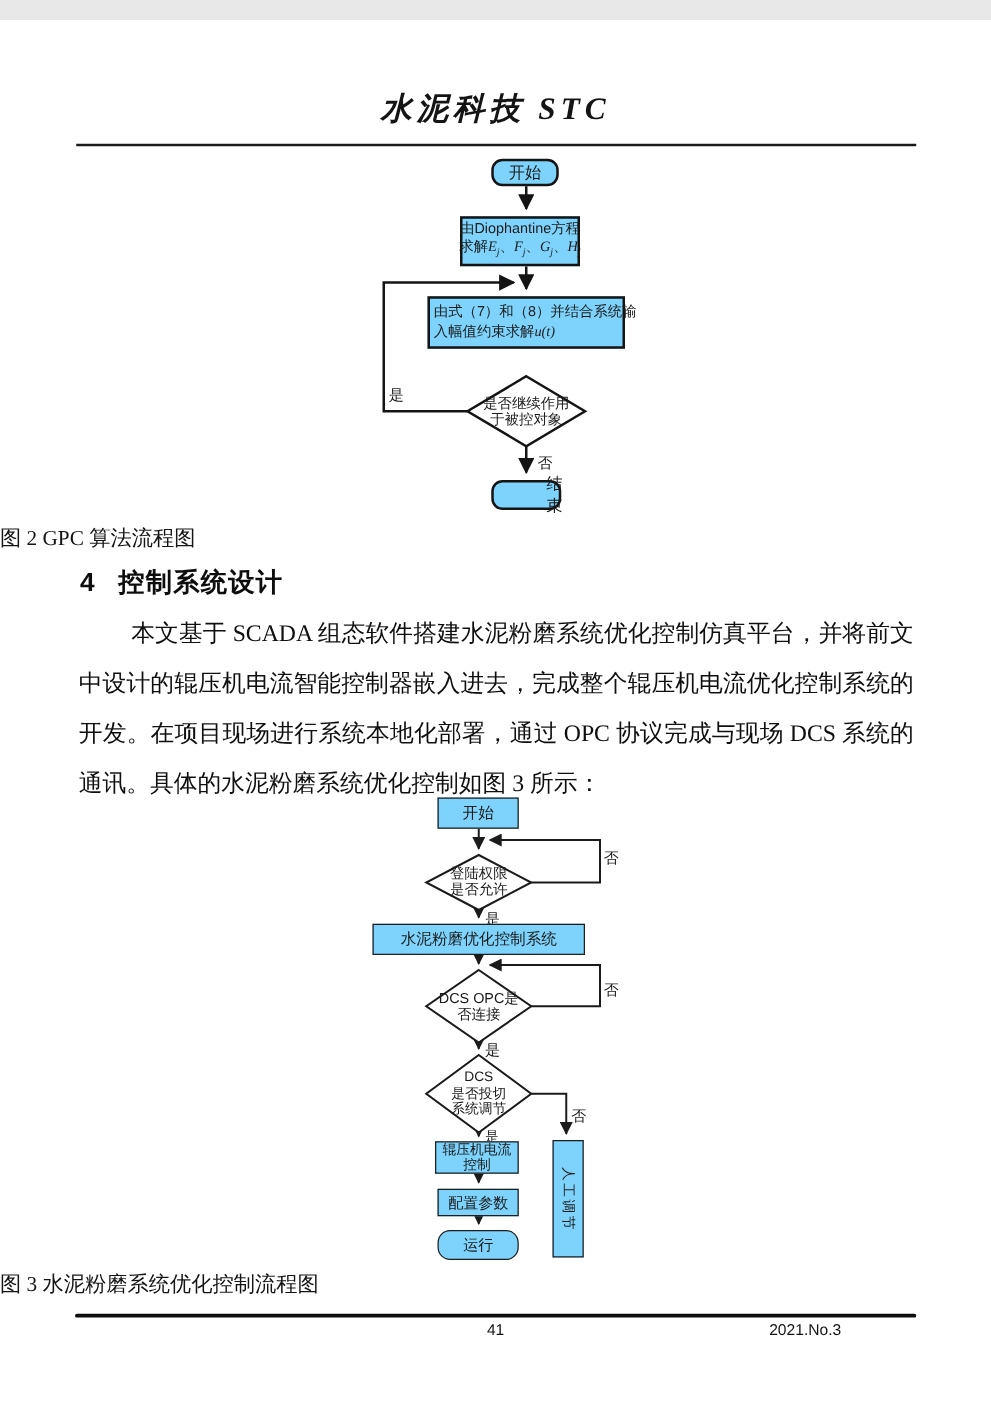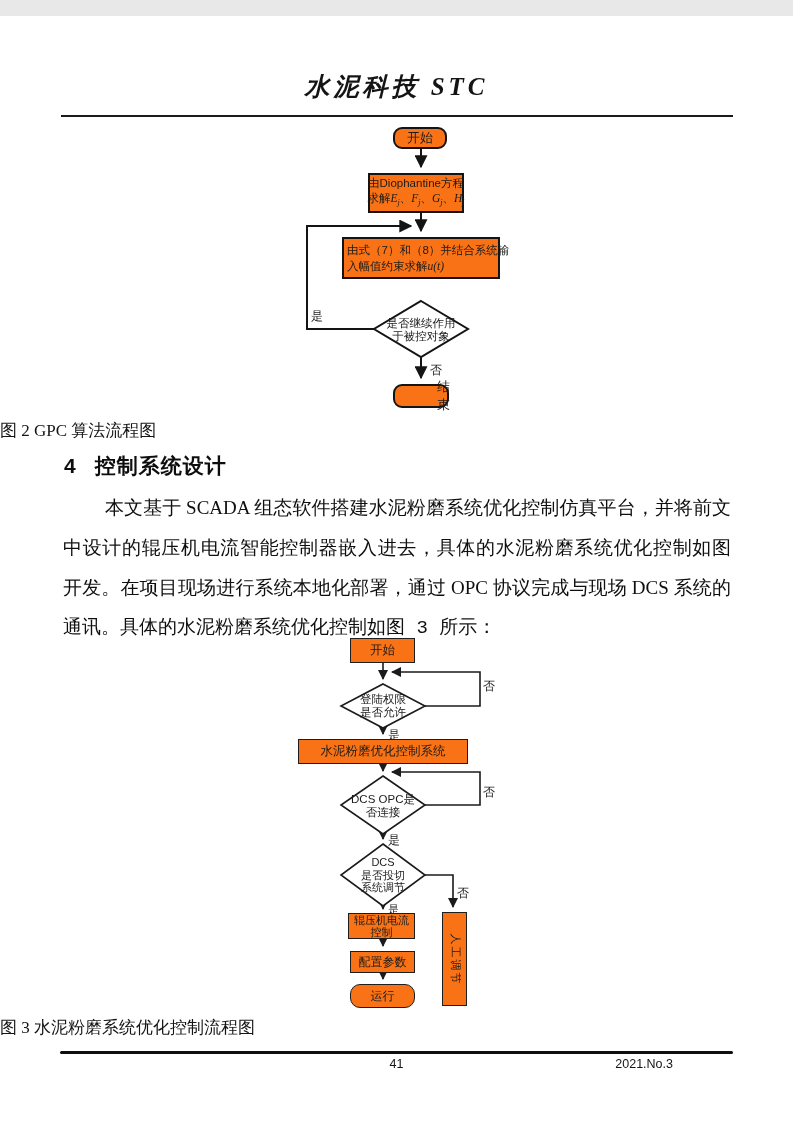--- a/index.html
+++ b/index.html
@@ -12,21 +12,21 @@
   .journal-title{
     position:absolute;top:54px;left:0;width:100%;text-align:center;
     font-size:25px;font-style:italic;font-weight:bold;letter-spacing:4px;color:#141414;
   }
   .header-rule{position:absolute;top:99px;left:61px;width:672px;height:2px;background:#1a1a1a;}
   
   .fc{position:absolute;font-family:"Liberation Sans","DejaVu Sans",sans-serif;color:#1b1b1b;}
   .fc svg{position:absolute;left:0;top:0;pointer-events:none;}
   .fc .node{
     position:absolute;display:flex;align-items:center;justify-content:center;
-    text-align:center;background:#f97316;box-sizing:border-box;
+    text-align:center;background:#7dd3fc;box-sizing:border-box;
   }
   .fc1 .node{border:2px solid #141414;}
   .fc2 .node{border:1.5px solid #1e1e1e;}
   .fc .terminal{border-radius:9px;}
   .fc .dlabel{position:absolute;text-align:center;line-height:13px;}
   .fc .branch-label{position:absolute;font-size:12px;color:#1b1b1b;}
   .fc .varit{font-style:italic;font-family:"Liberation Serif",serif;}
   .fc sub{font-style:italic;font-family:"Liberation Serif",serif;font-size:8px;}
   .fig-caption{
     position:absolute;left:0;width:100%;text-align:left;
@@ -34,21 +34,21 @@
   }
   
   .section-heading{
     position:absolute;top:436px;left:64px;font-size:21px;font-weight:bold;
     font-family:"Liberation Sans","DejaVu Sans",sans-serif;color:#0d0d0d;letter-spacing:1px;
   }
   .section-heading .num{margin-right:18px;}
   .body-para{position:absolute;top:472px;left:63px;width:668px;font-size:19px;color:#0f0f0f;}
   .para-line{line-height:40px;text-align:justify;text-align-last:justify;}
   .para-line.first{text-indent:42px;}
-  .para-line.last{text-align-last:left;font-family:Liberation Mono, monospace;}
+  .para-line.last{text-align-last:left;}
   
   .footer-rule{position:absolute;top:1035px;left:60px;width:673px;height:2.5px;background:#0e0e0e;border-radius:2px;}
   .page-number{position:absolute;top:1041px;left:0;width:100%;text-align:center;font-size:12.5px;color:#141414;
     font-family:"Liberation Sans",sans-serif;}
   .issue-label{position:absolute;top:1041px;right:120px;font-size:12.5px;color:#141414;
     font-family:"Liberation Sans",sans-serif;}
 </style>
 </head>
 <body>
 
@@ -101,21 +101,21 @@
   </div>
 
   <div class="fig-caption" style="top:403px;">图 2  GPC 算法流程图</div>
 
   <div class="section-heading">
     <span class="num">4</span><span>控制系统设计</span>
   </div>
 
   <div class="body-para">
     <div class="para-line first">本文基于 SCADA 组态软件搭建水泥粉磨系统优化控制仿真平台，并将前文</div>
-    <div class="para-line">中设计的辊压机电流智能控制器嵌入进去，具体的水泥粉磨系统优化控制如图</div>
+    <div class="para-line">中设计的辊压机电流智能控制器嵌入进去，完成整个辊压机电流优化控制系统的</div>
     <div class="para-line">开发。在项目现场进行系统本地化部署，通过 OPC 协议完成与现场 DCS 系统的</div>
     <div class="para-line last">通讯。具体的水泥粉磨系统优化控制如图 3 所示：</div>
   </div>
 
   <div class="fc fc2" style="left:270px;top:618px;width:260px;height:380px;">
     <svg width="260" height="380" viewBox="0 0 260 380">
       <defs>
         <marker id="ah2" viewBox="0 0 10 10" refX="9" refY="5" markerWidth="6.5" markerHeight="6.5" orient="auto">
           <path d="M0,0 L10,5 L0,10 z" fill="#1b1b1b"></path>
         </marker>

